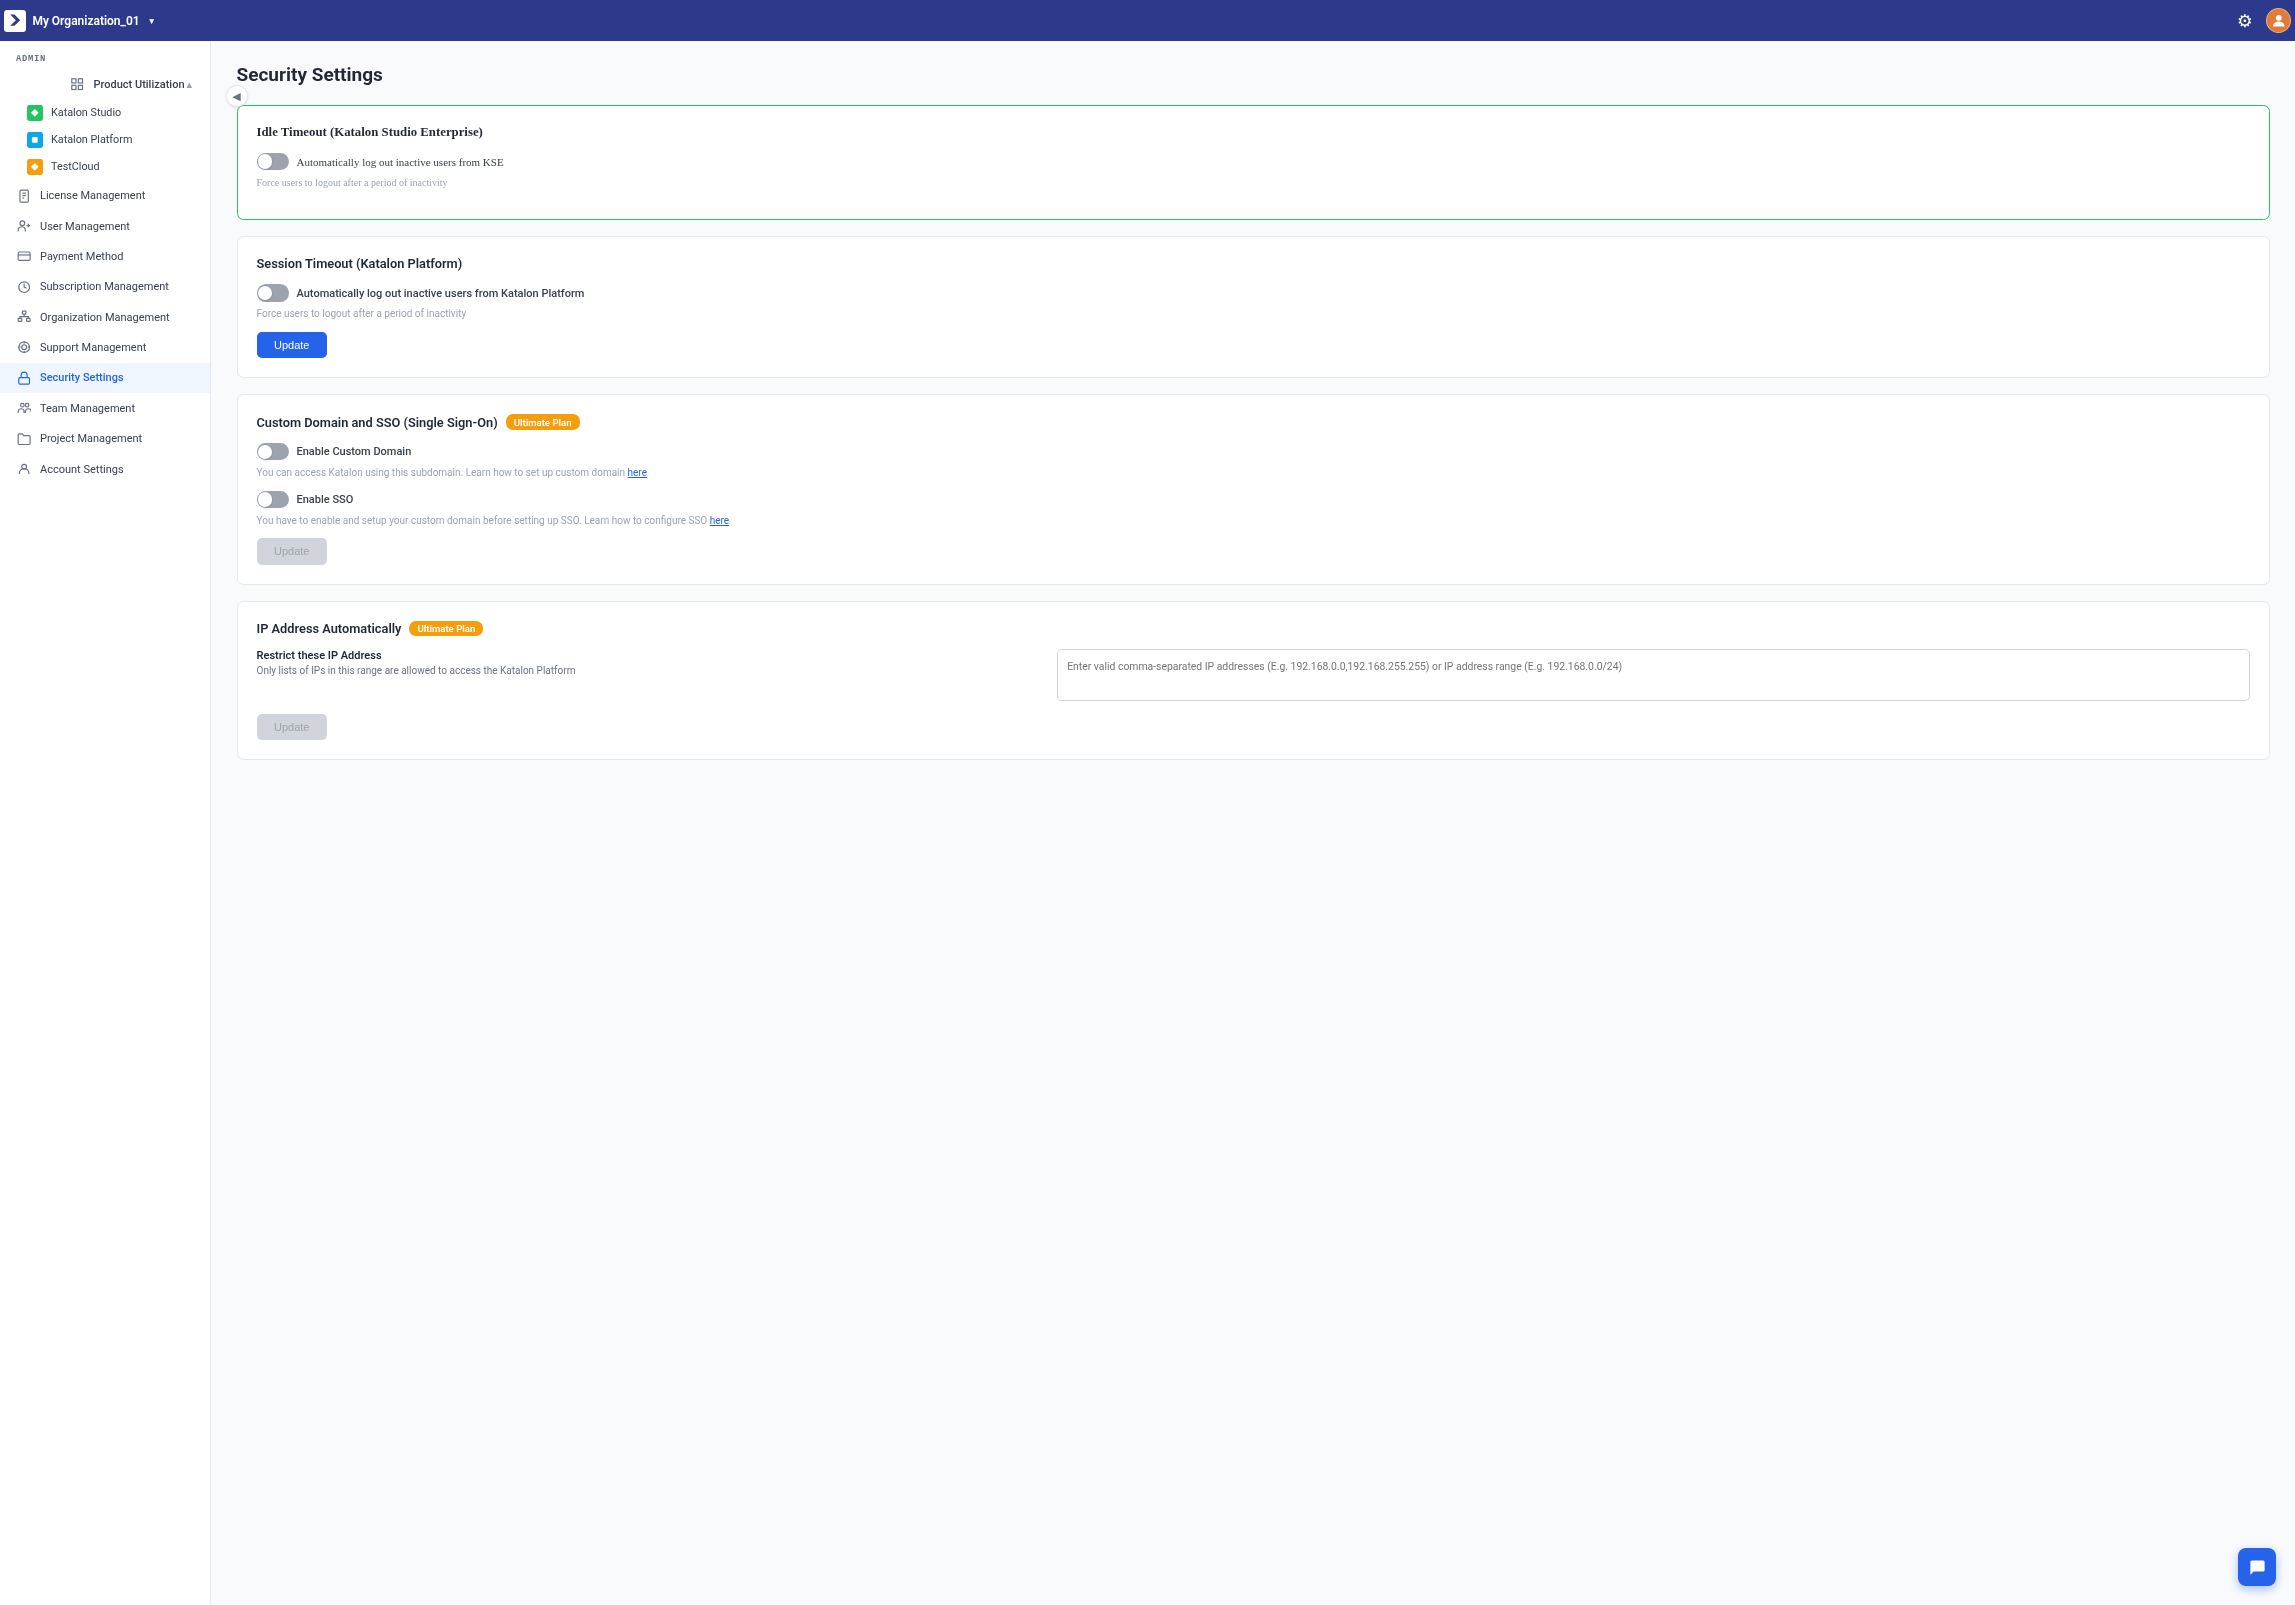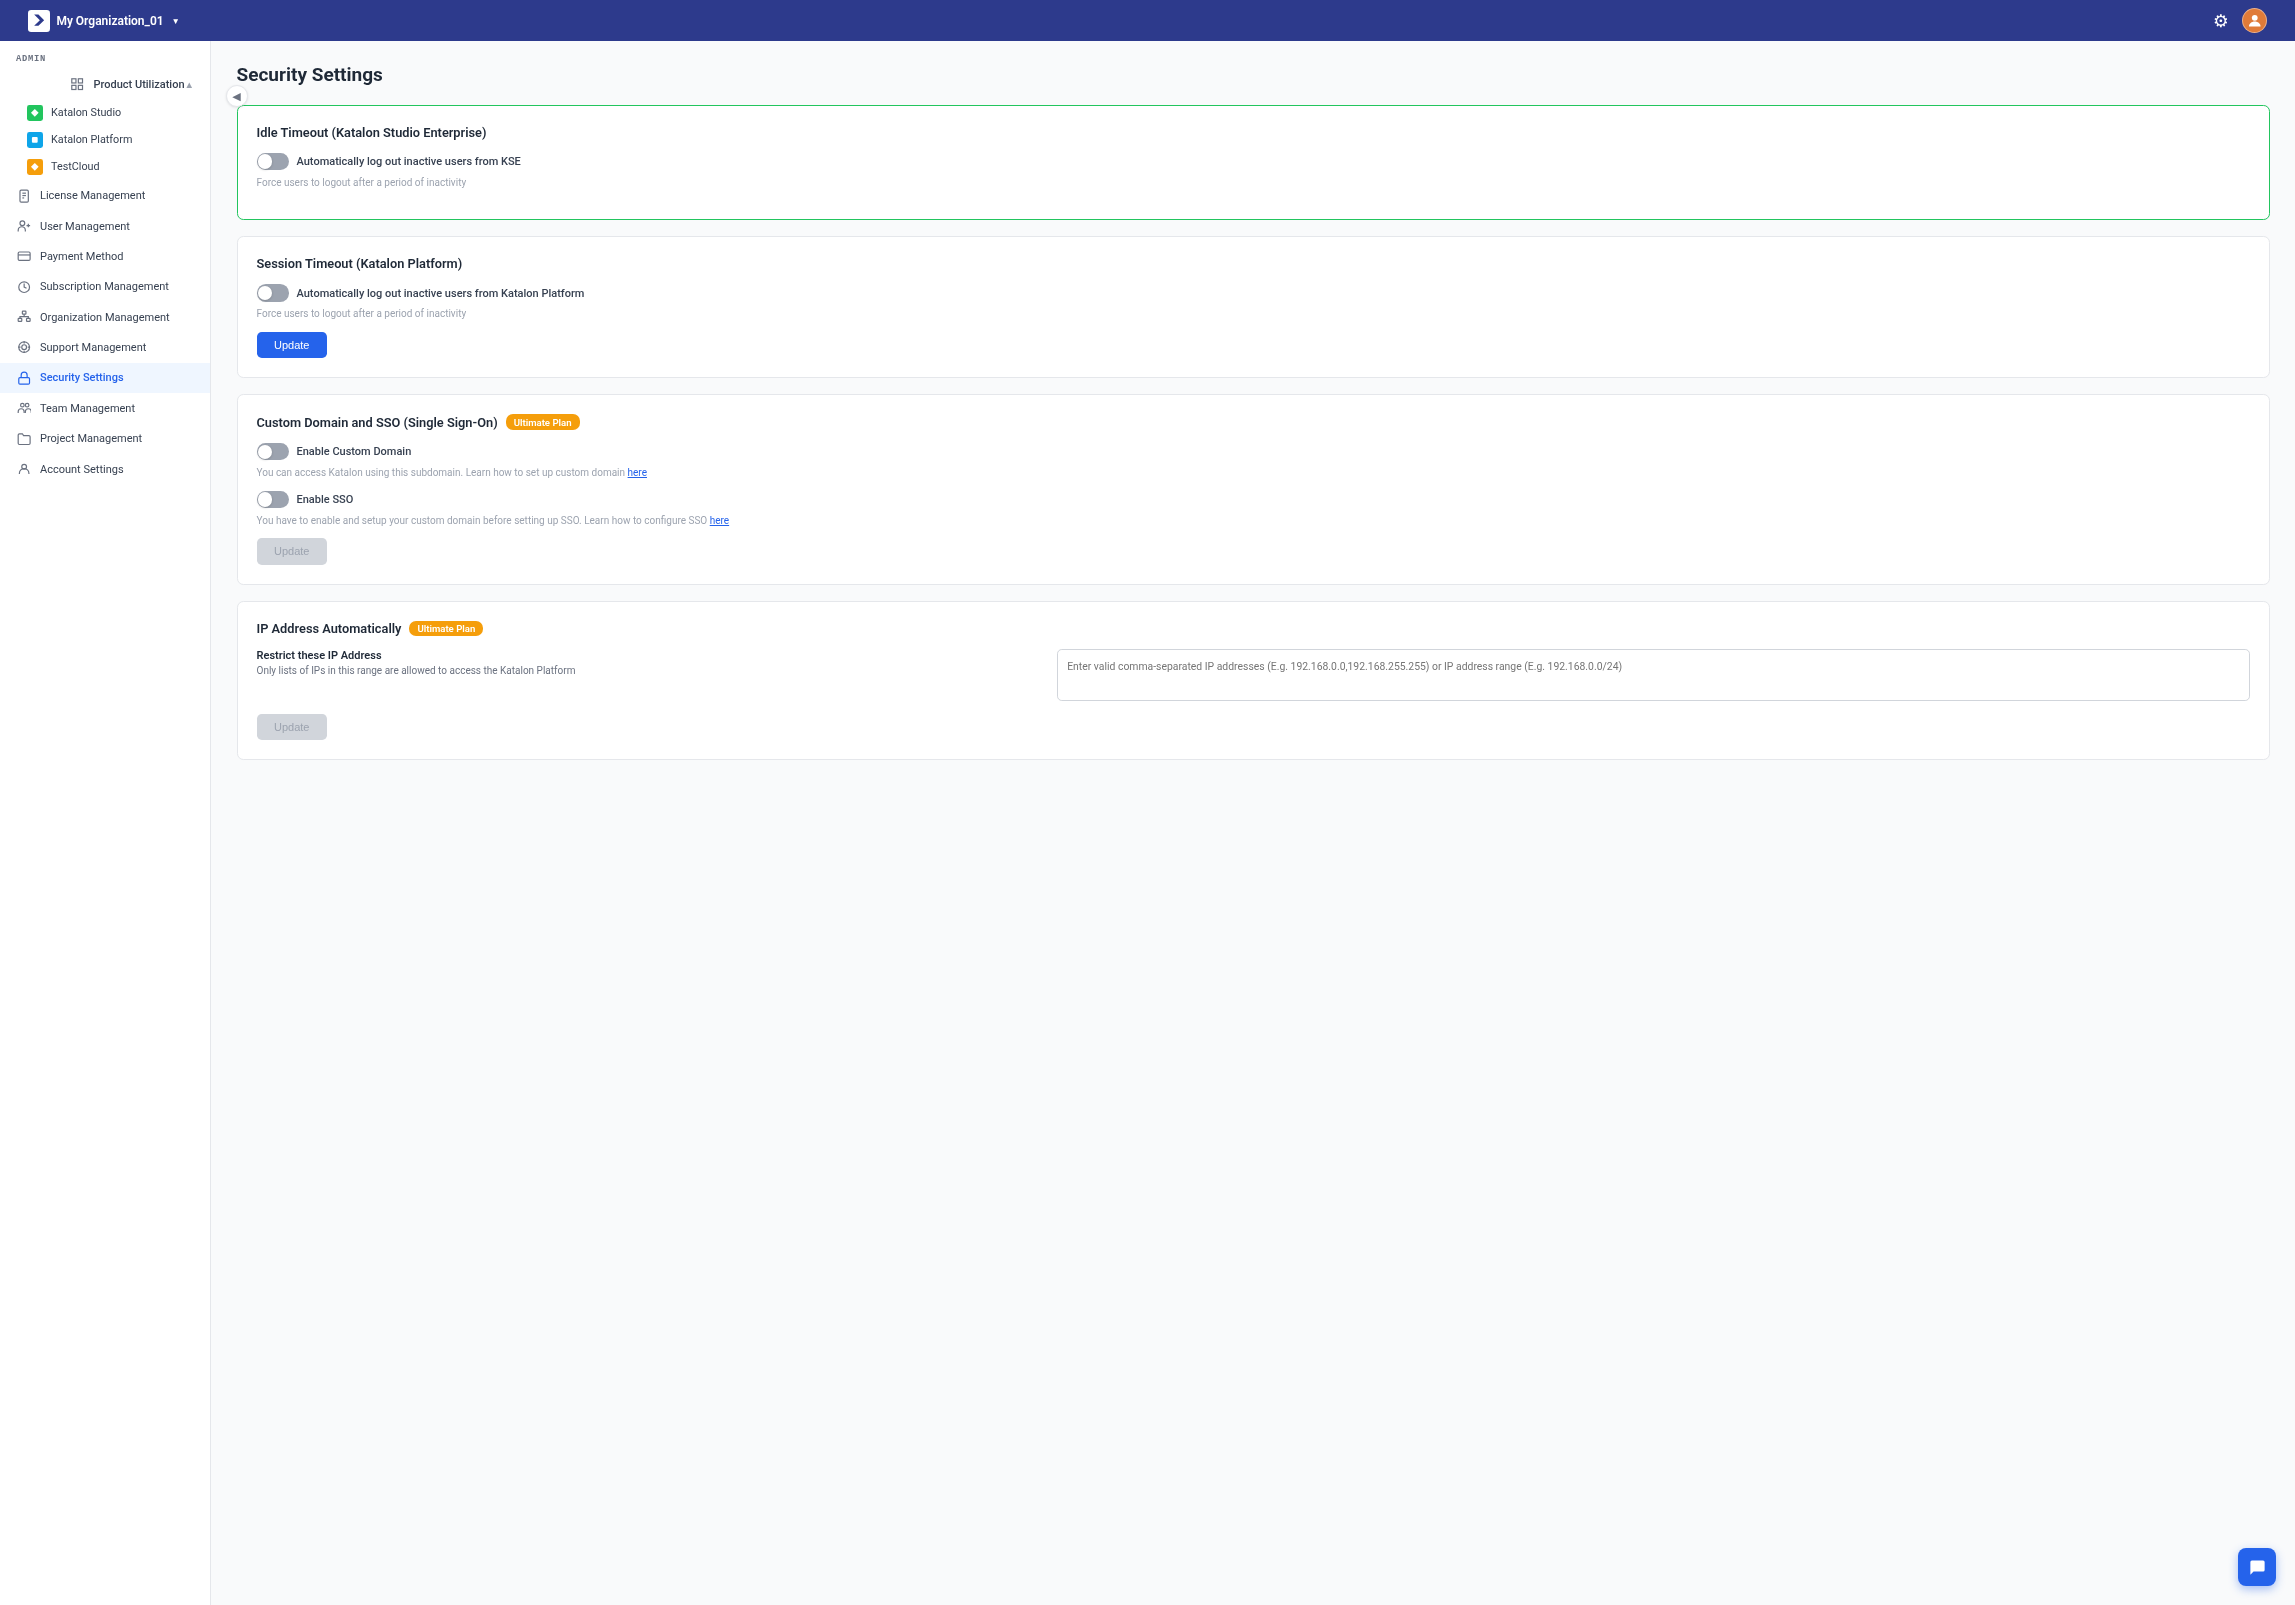--- a/index.html
+++ b/index.html
@@ -4,21 +4,21 @@
   <style>
     * { box-sizing: border-box; margin: 0; padding: 0; }
     body { font-family: -apple-system, BlinkMacSystemFont, 'Segoe UI', Roboto, sans-serif; background: #f0f2f5; display: flex; flex-direction: column; height: 100vh; overflow: hidden; }
 
     
     .topnav {
       background: #2d3a8c;
       height: 41px;
       display: flex;
       align-items: center;
-      padding: 0 28px;
+      padding: 0 4px;
       justify-content: space-between;
       flex-shrink: 0;
     }
     .topnav-left { display: flex; align-items: center; gap: 6.4px; cursor: pointer; }
     .topnav-logo {
       width: 22px; height: 22px; background: white; border-radius: 3.2px;
       display: flex; align-items: center; justify-content: center;
       font-size: 12.8px; color: #2d3a8c; font-weight: bold;
     }
     .topnav-orgname { color: white; font-size: 12px; font-weight: 600; }
@@ -91,21 +91,21 @@
       box-shadow: 0 0.8px 2.4px rgba(0,0,0,0.1);
     }
 
     .page-title { font-size: 19px; font-weight: 700; color: #1f2937; margin-bottom: 19px; }
 
     
     .card {
       background: white; border-radius: 6.4px; border: 0.8px solid #e5e7eb;
       padding: 19px; margin-bottom: 16px;
     }
-    .card.highlighted { border: 1.6px solid #22c55e; }
+    .card.highlighted { border: 1.6px solid #22c55e; font-family: Liberation Serif, serif; }
     .card-section-title { font-size: 12.8px; font-weight: 600; color: #1f2937; margin-bottom: 12.8px; display: flex; align-items: center; gap: 8px; }
 
     .plan-badge {
       display: inline-block; padding: 2.4px 8px; border-radius: 7px;
       font-size: 9.6px; font-weight: 600; background: #f59e0b; color: white;
     }
 
     
     .toggle-row { display: flex; align-items: center; gap: 8px; margin-bottom: 6.4px; }
     .toggle {

